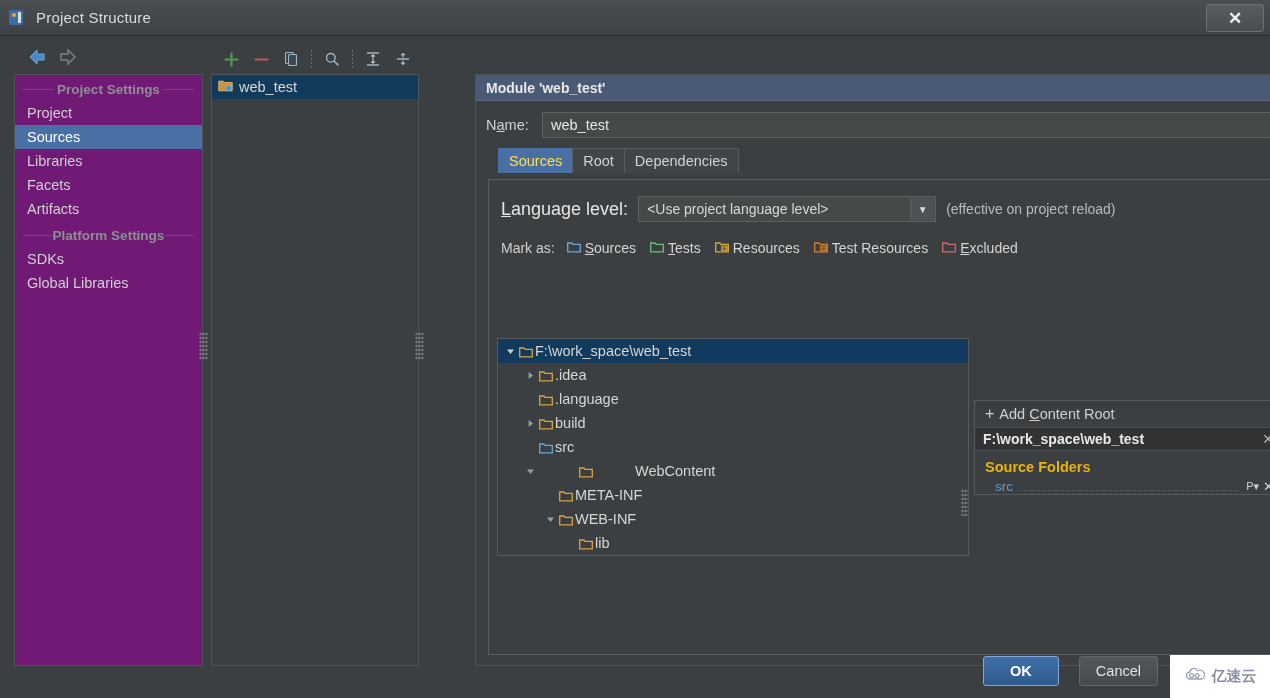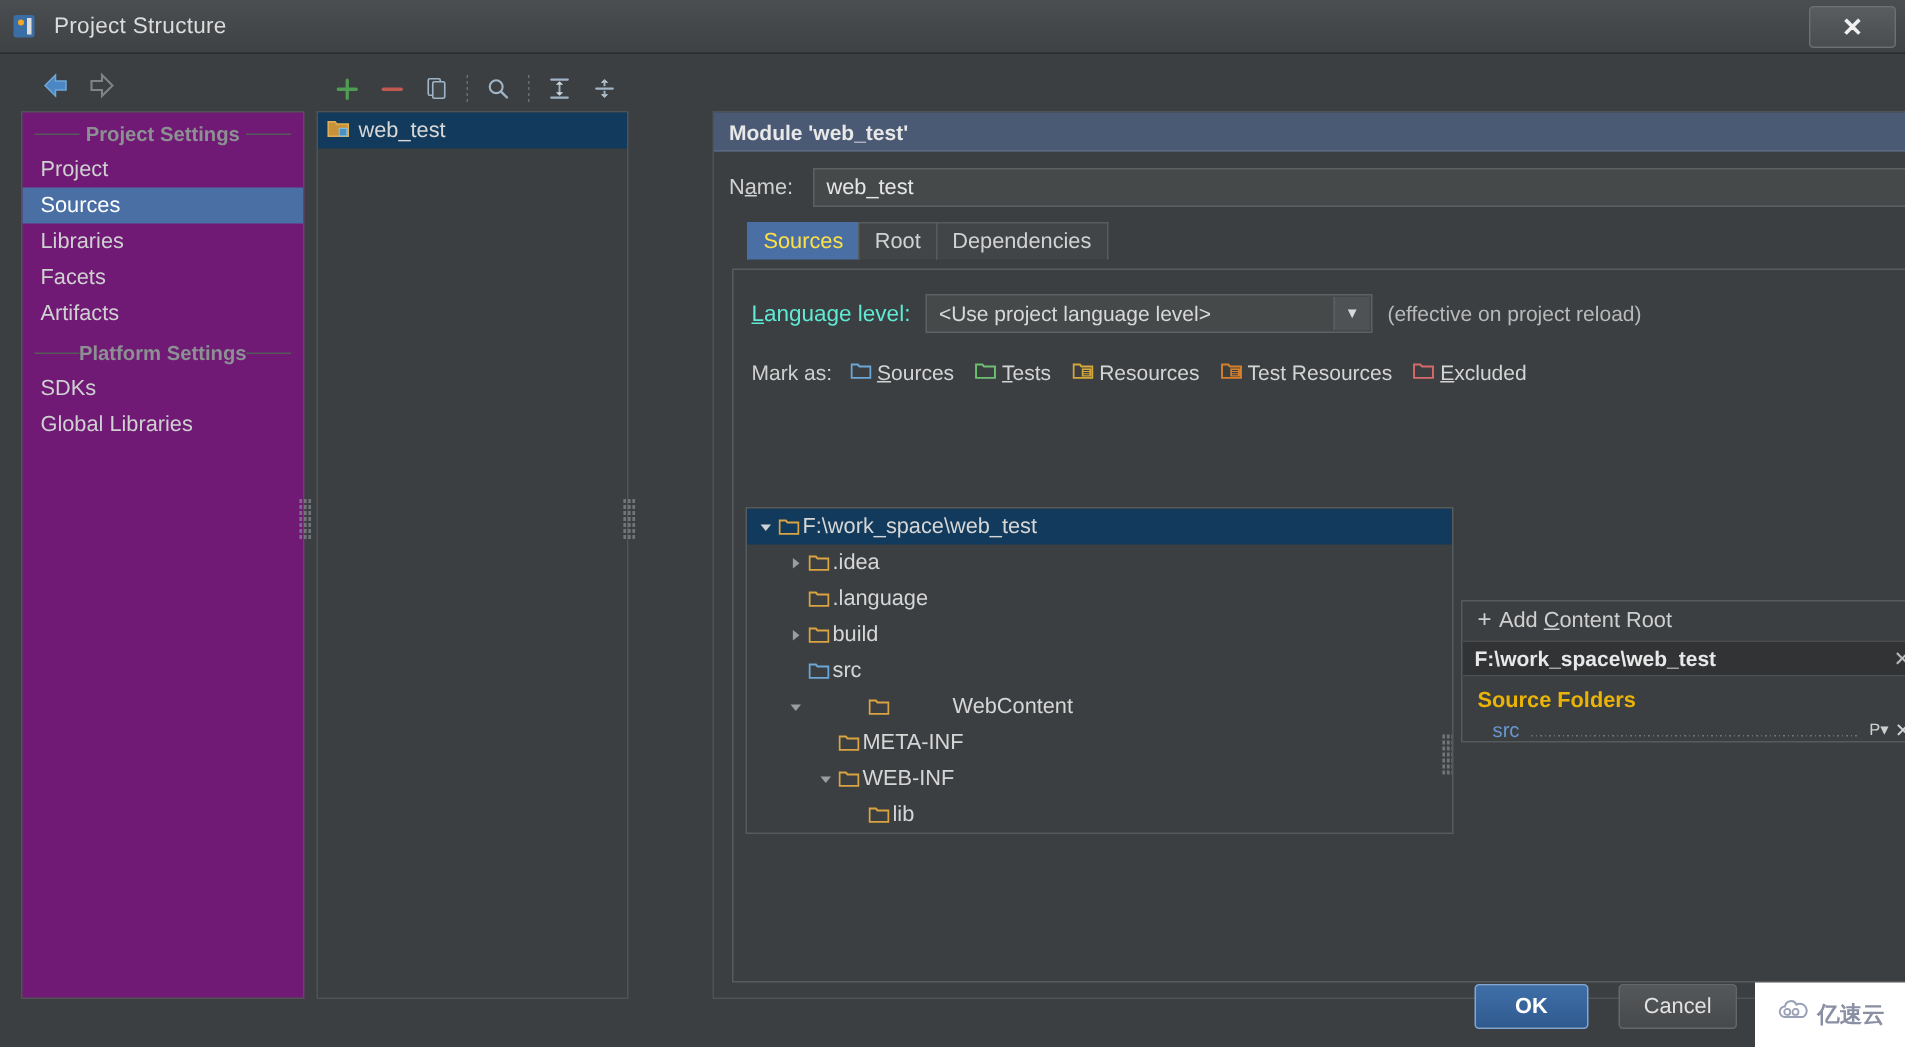--- a/index.html
+++ b/index.html
@@ -148,21 +148,21 @@
   .tab.active { background: #4a6fa5; color: #fde047; border-color: #4a6fa5; align-items: center; }
 
   .tabbody {
     position: absolute; left: 12px; right: 12px; top: 104px; bottom: 10px;
     border: 1px solid #585c5e; background: #3c3f41;
   }
   .langrow {
     display: flex; align-items: center; gap: 10px;
     padding: 16px 0 0 12px;
   }
-  .langlabel { color: #5eead4; font-size: 15px; }
+  .langlabel { color: #e5e5e5; font-size: 18px; }
   .langlabel u { text-decoration: underline; }
   .combo {
     width: 298px; height: 26px; background: #45494a; border: 1px solid #5c6063;
     display: flex; align-items: center; position: relative;
   }
   .combo .val { color: #d8d8d8; font-size: 14px; padding-left: 8px; }
   .combo .arrowbox {
     position: absolute; right: 1px; top: 1px; width: 24px; height: 22px;
     background: #4e5254; border-left: 1px solid #5c6063;
     display: flex; align-items: center; justify-content: center;

